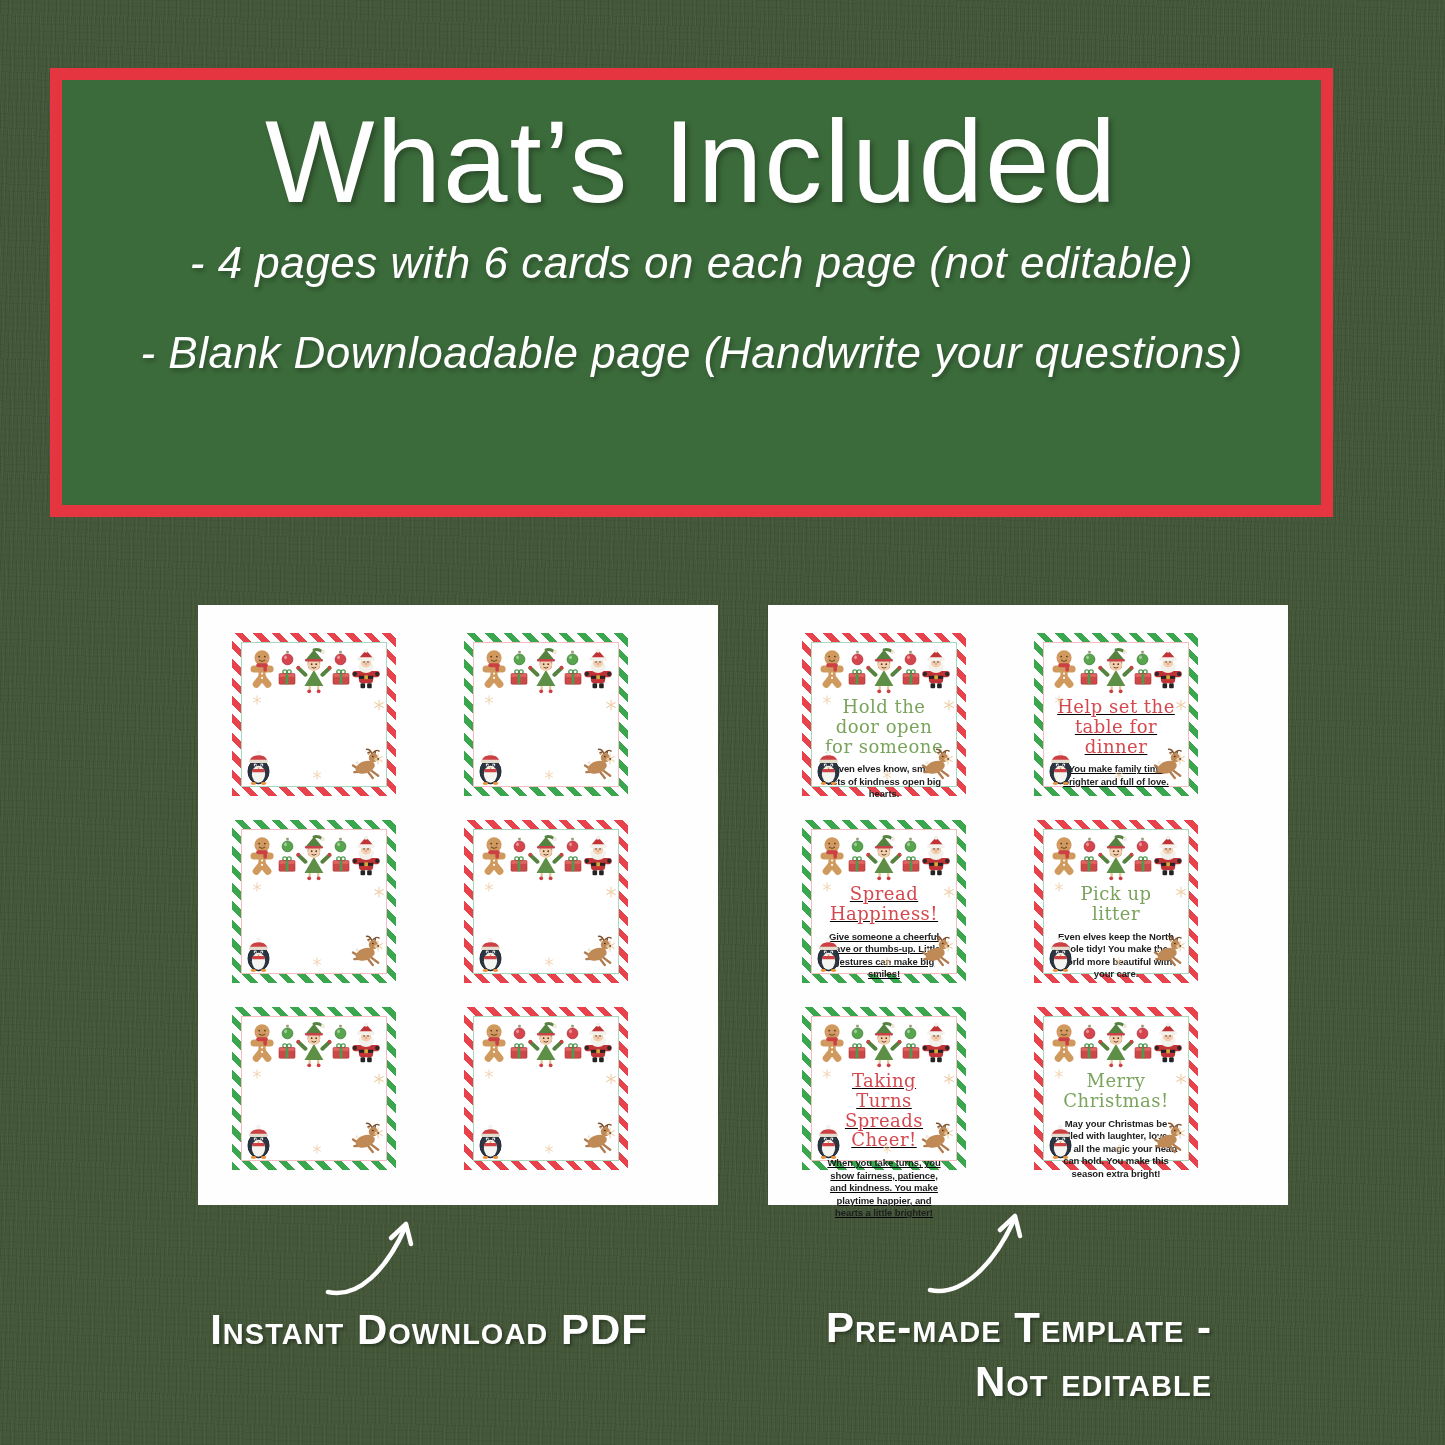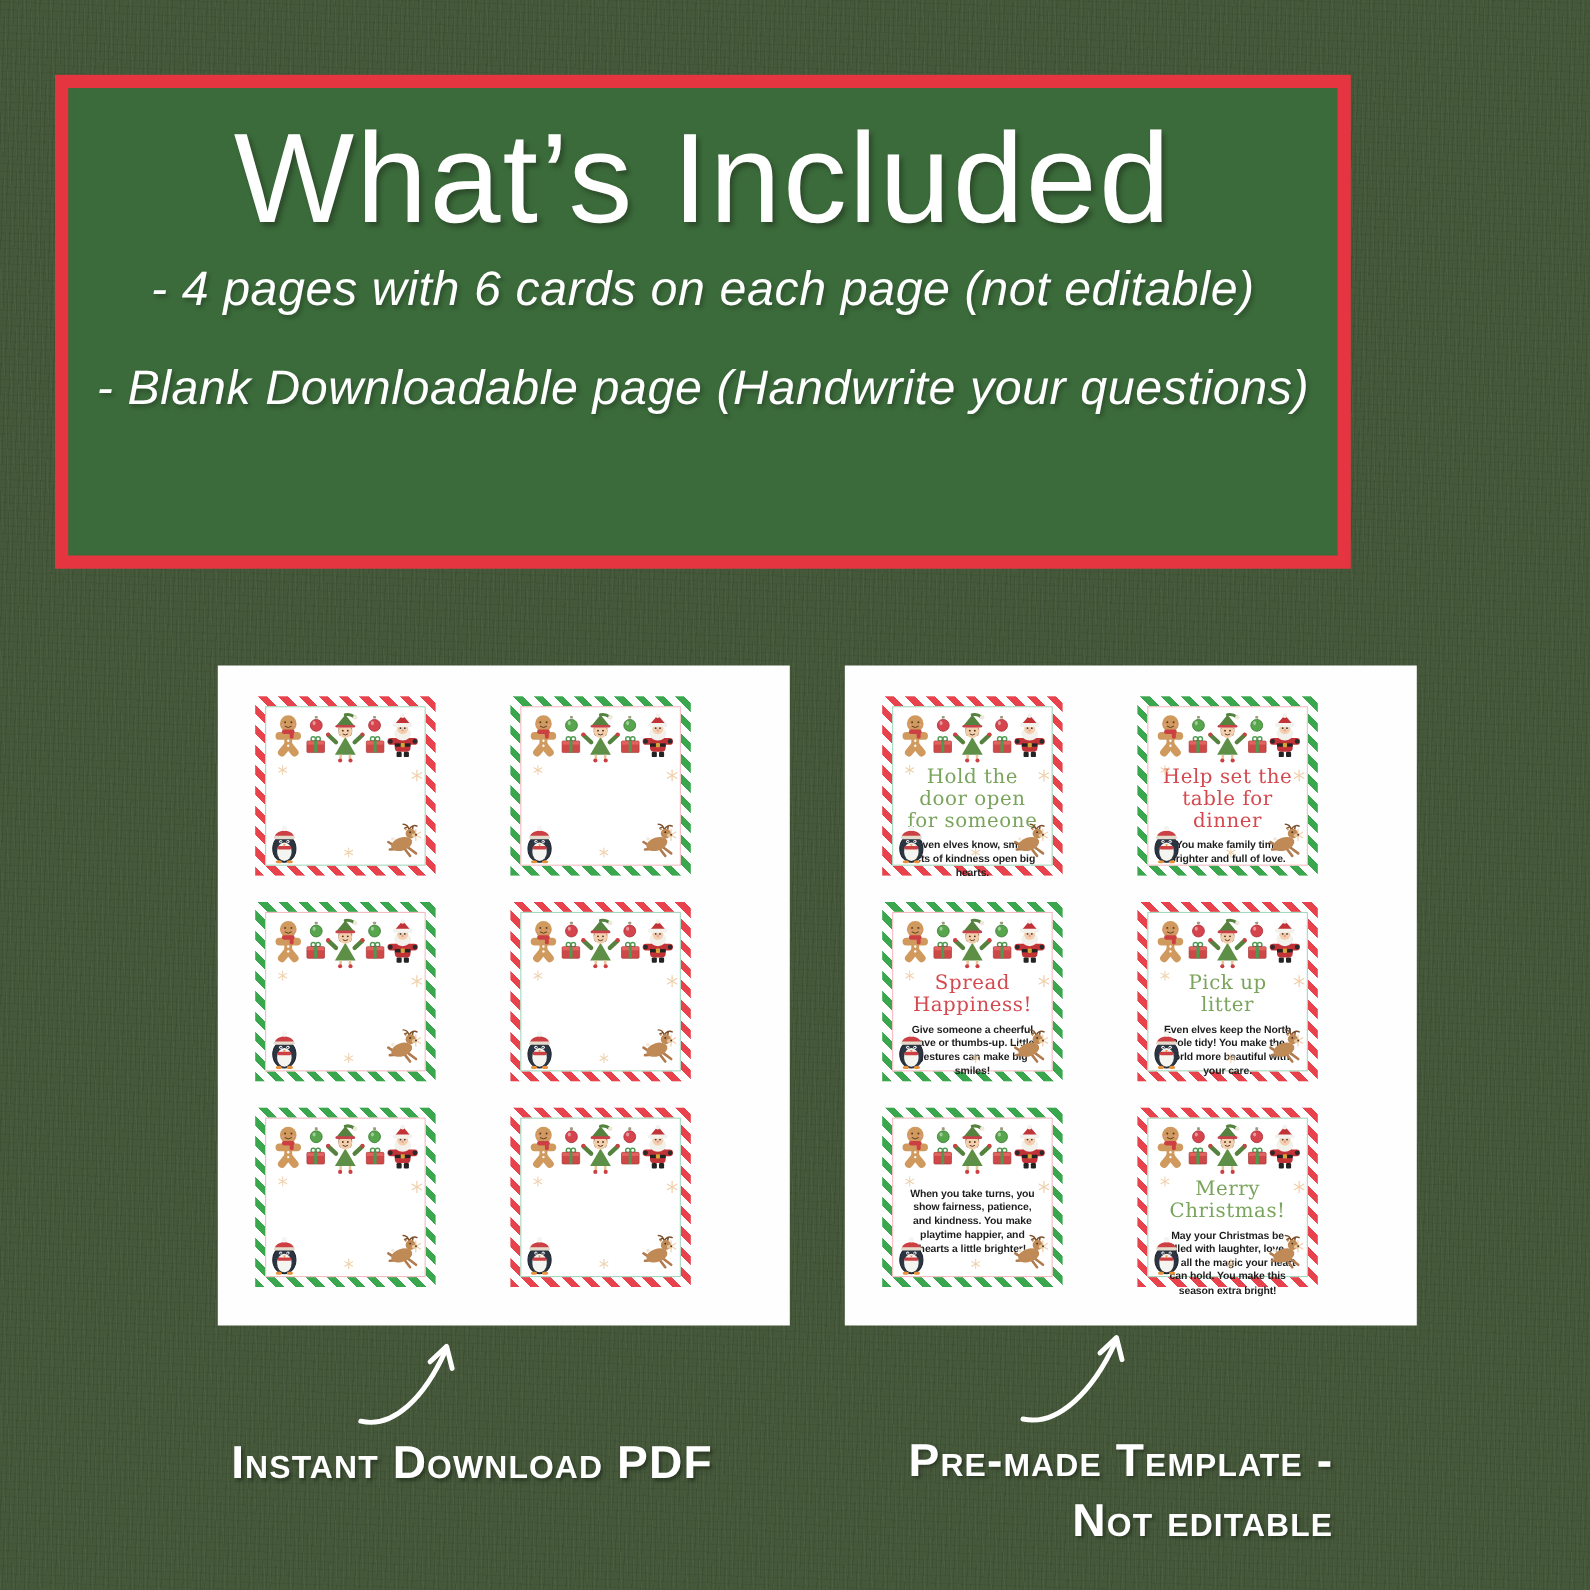--- a/index.html
+++ b/index.html
@@ -8,21 +8,21 @@
     font-family:"Liberation Sans",sans-serif;
     background-color:#45583a;
     background-image:
       repeating-linear-gradient(92deg, rgba(15,24,10,.10) 0 1px, rgba(0,0,0,0) 1px 4px),
       repeating-linear-gradient(88deg, rgba(255,255,255,.03) 0 1px, rgba(0,0,0,0) 1px 6px),
       repeating-linear-gradient(2deg, rgba(0,0,0,.05) 0 1px, rgba(0,0,0,0) 1px 7px);
   }
 
   
   .banner{
-    position:absolute;left:50px;top:68px;width:1178px;height:449px;
+    position:absolute;left:50px;top:68px;width:1283px;height:449px;
     box-sizing:border-box;border:12px solid #e53540;background:#3b6b3b;
     display:flex;flex-direction:column;align-items:center;
   }
   .banner-title{
     margin-top:22px;font-size:116px;line-height:1.05;color:#fff;
     letter-spacing:2px;font-weight:400;
     text-shadow:3px 3px 5px rgba(25,35,20,.45);
     white-space:nowrap;
   }
   .bullets{margin-top:16px;display:flex;flex-direction:column;gap:44px;align-items:center;}
@@ -37,21 +37,21 @@
   #page-right{left:768px;}
   .cards-grid{
     position:absolute;left:34px;top:28px;right:34px;bottom:35px;
     display:grid;grid-template-columns:164px 164px;grid-template-rows:163px 163px 163px;
     column-gap:68px;row-gap:24px;
   }
 
   
   .card{position:relative;box-sizing:border-box;padding:9px;width:164px;height:163px;}
   .card--red{background:repeating-linear-gradient(45deg,#e8434c 0 6px,#ffffff 6px 13px);}
-  .card--green{background:repeating-linear-gradient(45deg,#3aa74f 0 6px,#ffffff 6px 13px);}
+  .card--green{background:repeating-linear-gradient(45deg,#3aa74f 0 6px,#ffffff 6px 13px);text-decoration:underline;}
   .card-inner{
     position:relative;width:100%;height:100%;background:#fff;box-sizing:border-box;
     display:flex;flex-direction:column;
   }
   .card--red  .card-inner{border:1px solid #a5d8bd;}
   .card--green .card-inner{border:1px solid #f3bcc1;}
 
   .char-row{display:flex;justify-content:space-between;align-items:flex-start;
     padding:4px 4px 0 4px;height:50px;flex:0 0 auto;}
   .mid-col{display:flex;flex-direction:column;align-items:center;gap:2px;margin-top:3px;}
@@ -1837,20 +1837,21 @@
           <circle cx="15.8" cy="15" r=".9" fill="#3c3c3c"></circle>
           <circle cx="20.2" cy="15" r=".9" fill="#3c3c3c"></circle>
           <circle cx="18" cy="17.2" r="1.2" fill="#e8a09a"></circle>
           <path d="M18 1.5 L9.5 11.5 L26.5 11.5 Z" fill="#c23337"></path>
           <rect x="8" y="9.8" width="20" height="4" rx="2" fill="#f3f1ec"></rect>
           <circle cx="18" cy="2.4" r="2.3" fill="#f3f1ec"></circle>
         </svg>
       </div>
 
       <div class="text-block">
+        <div class="card-title red">Taking Turns Spreads Cheer!</div>
         <div class="card-body">When you take turns, you show fairness, patience, and kindness. You make playtime happier, and hearts a little brighter!</div>
       </div>
 
       <svg class="sf sf1" width="10" height="10" viewBox="0 0 12 12">
         <g stroke="#ecc79b" stroke-width="1.1" stroke-linecap="round">
           <line x1="6" y1="1" x2="6" y2="11"></line>
               <line x1="1.7" y1="3.5" x2="10.3" y2="8.5"></line>
               <line x1="1.7" y1="8.5" x2="10.3" y2="3.5"></line>
         </g>
       </svg>

